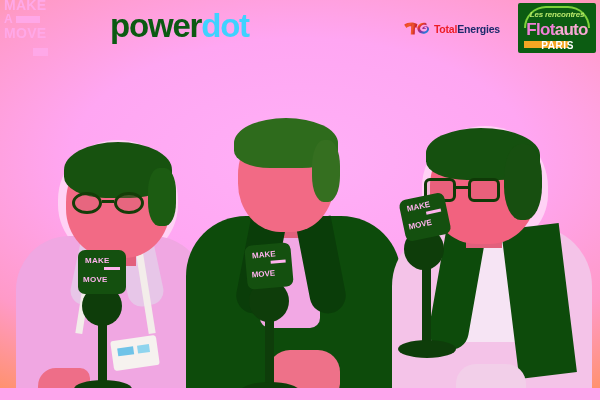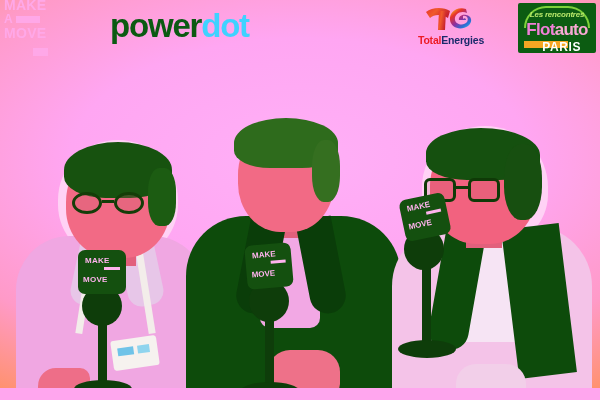--- a/index.html
+++ b/index.html
@@ -53,21 +53,21 @@
     color:#C8D92B;white-space:nowrap;display:flex;align-items:center;
   }
   #allego .chev{
     font-size:27px;font-weight:700;margin-left:1px;color:#C8D92B;
     transform:scaleY(1.25);display:inline-block;
   }
 
   
   #total{
     position:absolute;left:402px;top:3px;width:98px;height:50px;
-    display:flex;flex-direction:column;align-items:center;justify-content:flex-start;
+    display:flex;flex-direction:row;align-items:center;justify-content:flex-start;
   }
   #total .mark{width:58px;height:30px;display:block;}
   #total .wordmark{
     font-size:10.5px;font-weight:700;letter-spacing:-.2px;margin-top:1px;
     white-space:nowrap;
   }
   #total .wordmark .t{color:#ED1C24;}
   #total .wordmark .e{color:#1B2A6B;}
 
   
@@ -88,21 +88,21 @@
   #flot .word{
     position:absolute;left:0;top:17px;width:78px;text-align:center;
     font-size:17px;font-weight:700;letter-spacing:-.7px;white-space:nowrap;
   }
   #flot .word .a{color:#F07FD8;}
   #flot .word .b{color:#f9a8d4;}
   #flot .bar{
     position:absolute;left:6px;top:38px;width:44px;height:7px;background:#F5A623;
   }
   #flot .paris{
-    position:absolute;right:15px;top:37px;font-size:12px;font-weight:700;
+    position:absolute;right:22px;top:37px;font-size:10px;font-weight:700;
     color:#FFFFFF;letter-spacing:.6px;padding-left:11px;
   }
 
   
   #pill{
     position:absolute;left:66px;top:54px;width:454px;height:29px;
     background:#FFA9EC;border-radius:15px;z-index:31;
     display:flex;align-items:center;justify-content:center;
   }
   #pill span{

